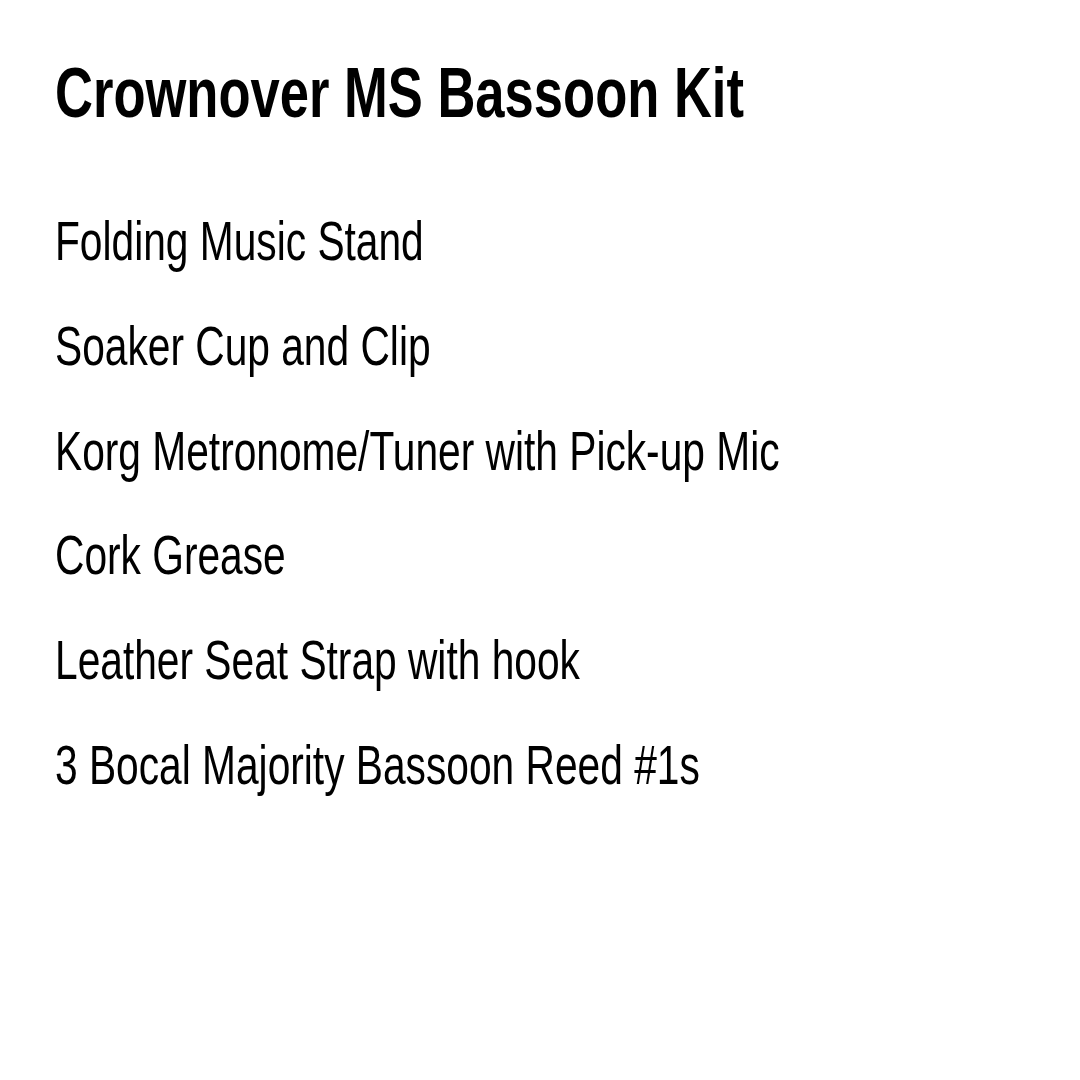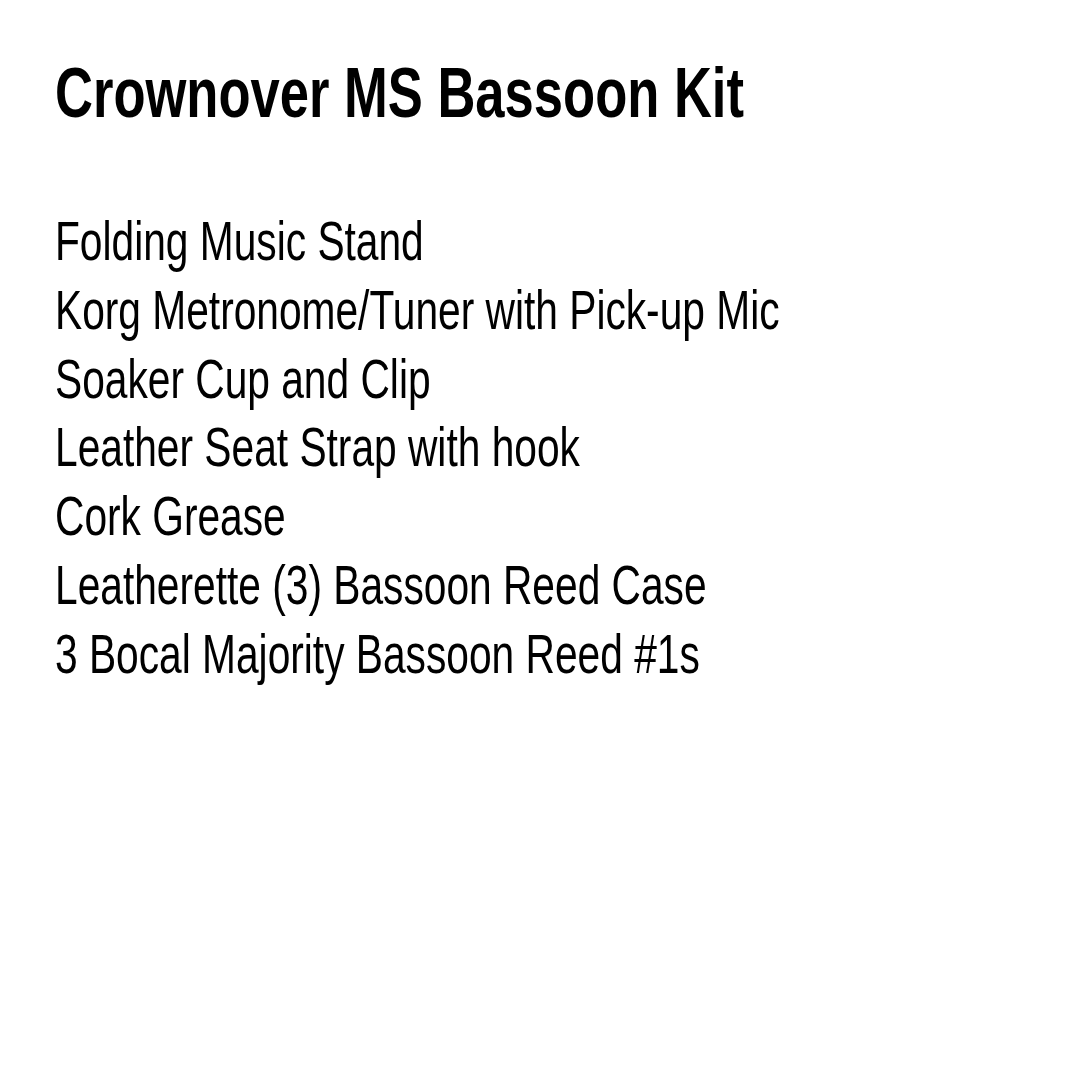--- a/index.html
+++ b/index.html
@@ -36,36 +36,36 @@
     margin: 74px 0 0 0;
     padding: 0;
   }
   .kit-list li {
     font-family: "Liberation Sans", sans-serif;
     font-weight: 400;
     font-size: 55px;
     line-height: 68.8px;
     color: #000000;
     white-space: nowrap;
+    margin-top: 36px;
   }
   
   .cond {
     display: inline-block;
     transform: scaleX(0.74);
     transform-origin: 0 0;
     white-space: nowrap;
   }
 </style>
 </head>
 <body>
 
 <div class="page">
   <h1 class="page-title"><span class="cond">Crownover MS Bassoon Kit</span></h1>
   <ul class="kit-list">
     <li><span class="cond">Folding Music Stand</span></li>
+    <li><span class="cond">Soaker Cup and Clip</span></li>
     <li><span class="cond">Korg Metronome/Tuner with Pick-up Mic</span></li>
-    <li><span class="cond">Soaker Cup and Clip</span></li>
+    <li><span class="cond">Cork Grease</span></li>
     <li><span class="cond">Leather Seat Strap with hook</span></li>
-    <li><span class="cond">Cork Grease</span></li>
-    <li><span class="cond">Leatherette (3) Bassoon Reed Case</span></li>
     <li><span class="cond">3 Bocal Majority Bassoon Reed #1s</span></li>
   </ul>
 </div>
 
 </body></html>

